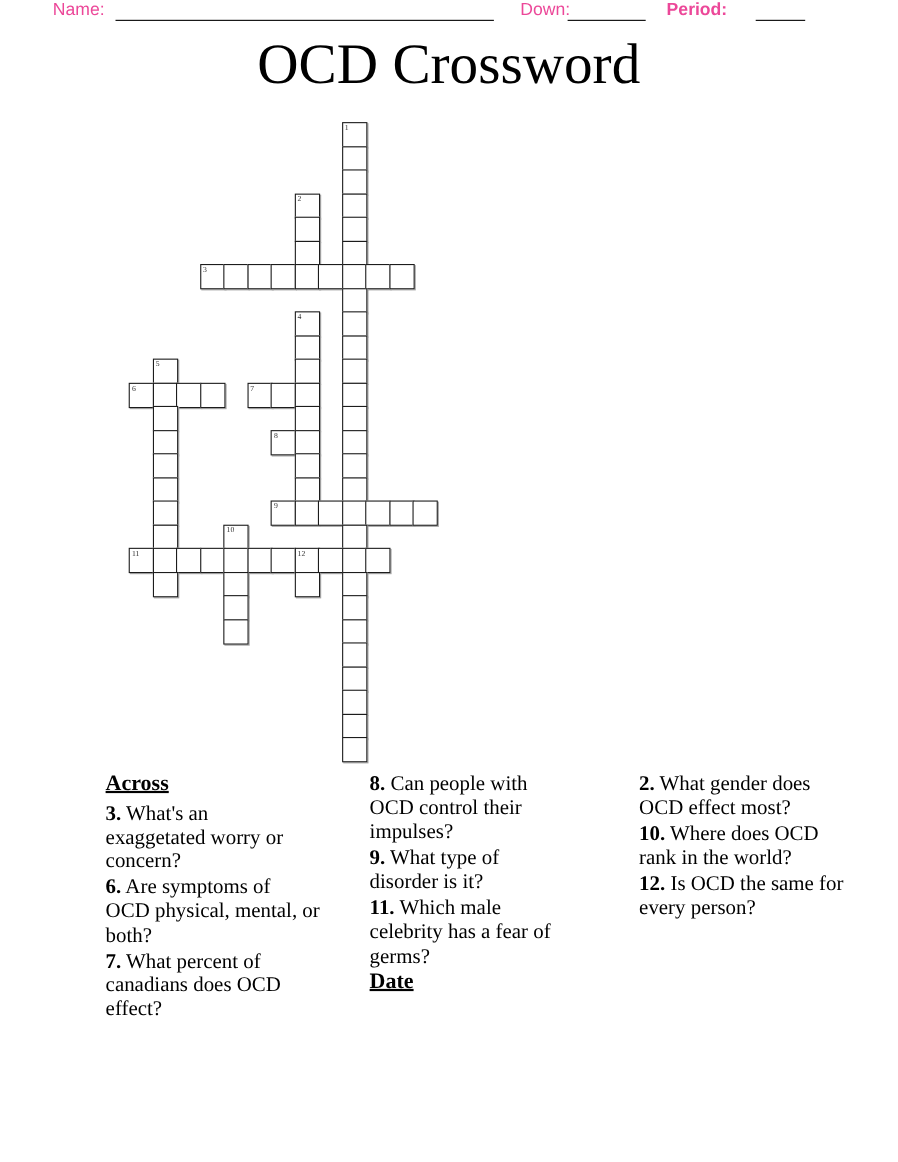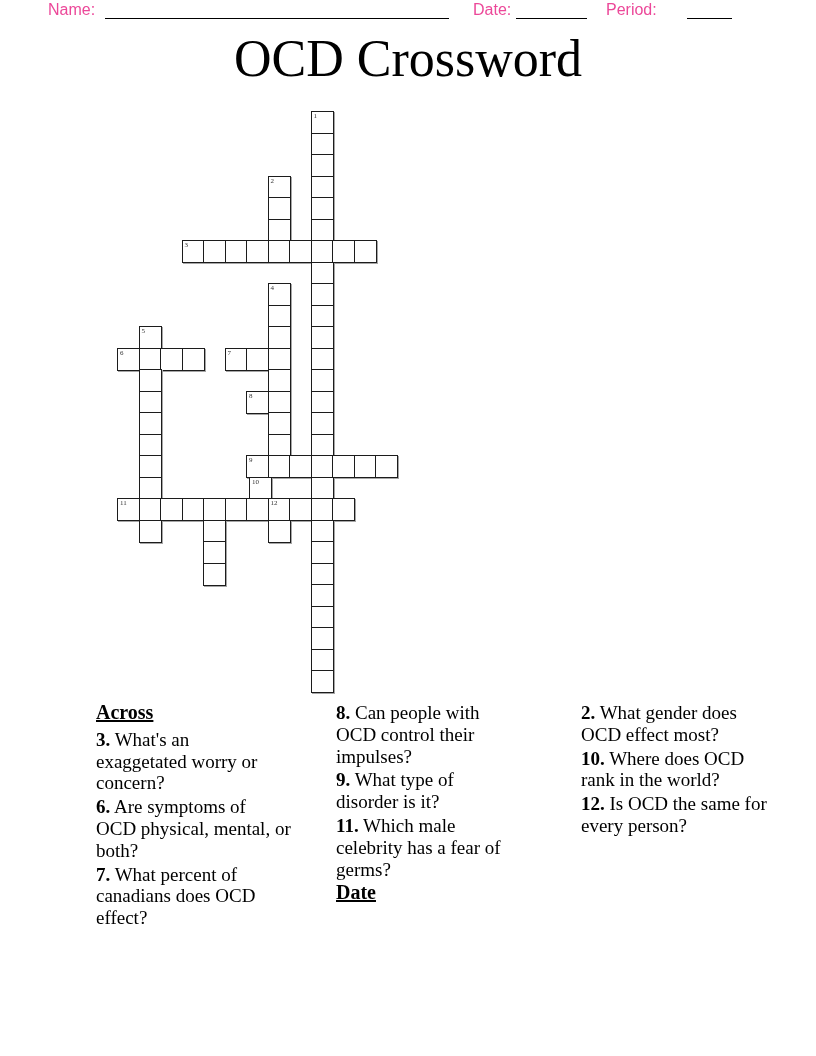--- a/index.html
+++ b/index.html
@@ -4,21 +4,21 @@
 <style>
   html,body{margin:0;padding:0;background:#fff;}
   .page{position:relative;width:816px;height:1056px;background:#ffffff;overflow:hidden;
         font-family:"Liberation Serif",serif;color:#000;}
   
   .hlabel{position:absolute;top:1px;font-family:"Liberation Sans",sans-serif;
           font-size:16px;color:#ec4899;white-space:nowrap;}
   .blank{position:absolute;top:1px;height:17px;border-bottom:1.5px solid #000;}
   #name-label{left:48px;} #name-blank{left:105px;width:344px;}
   #date-label{left:473px;} #date-blank{left:516px;width:71px;}
-  #period-label{left:606px;} #period-blank{left:687px;width:45px;}
+  #period-label{left:606px;font-weight:bold;} #period-blank{left:687px;width:45px;}
   
   .title{position:absolute;top:30px;left:0;width:816px;margin:0;text-align:center;
          font-family:"Liberation Serif",serif;font-weight:400;font-size:52px;line-height:58px;}
   
   .grid{position:absolute;left:117px;top:111px;width:281px;height:582px;}
   .cell{position:absolute;box-sizing:border-box;width:23px;height:23px;background:#fff;
         border:1.5px solid #1c1c1c;box-shadow:1px 1px 0 #a6a6a6;}
   .cell-num{position:absolute;top:0;left:2px;font-family:"Liberation Serif",serif;
             font-size:7px;line-height:8px;color:#333;}
   
@@ -30,21 +30,21 @@
   .clue b{font-weight:bold;}
 </style>
 </head>
 <body>
 
 <div class="page">
 
   <div>
     <span class="hlabel" id="name-label">Name:</span>
     <span class="blank" id="name-blank"></span>
-    <span class="hlabel" id="date-label">Date:</span>
+    <span class="hlabel" id="date-label">Down:</span>
     <span class="blank" id="date-blank"></span>
     <span class="hlabel" id="period-label">Period:</span>
     <span class="blank" id="period-blank"></span>
   </div>
 
   <h1 class="title">OCD Crossword</h1>
 
   <div class="grid">
       <div class="cell" style="left: 193.5px; top: 0px;">
         <span class="cell-num">1</span>
@@ -113,21 +113,21 @@
       <div class="cell" style="left: 129px; top: 344px;">
         <span class="cell-num">9</span>
       </div>
       <div class="cell" style="left: 150.5px; top: 344px;"></div>
       <div class="cell" style="left: 172px; top: 344px;"></div>
       <div class="cell" style="left: 193.5px; top: 344px;"></div>
       <div class="cell" style="left: 215px; top: 344px;"></div>
       <div class="cell" style="left: 236.5px; top: 344px;"></div>
       <div class="cell" style="left: 258px; top: 344px;"></div>
       <div class="cell" style="left: 21.5px; top: 365.5px;"></div>
-      <div class="cell" style="left: 86px; top: 365.5px; margin-left: 46px;">
+      <div class="cell" style="left: 86px; top: 365.5px;">
         <span class="cell-num">10</span>
       </div>
       <div class="cell" style="left: 193.5px; top: 365.5px;"></div>
       <div class="cell" style="left: 0px; top: 387px;">
         <span class="cell-num">11</span>
       </div>
       <div class="cell" style="left: 21.5px; top: 387px;"></div>
       <div class="cell" style="left: 43px; top: 387px;"></div>
       <div class="cell" style="left: 64.5px; top: 387px;"></div>
       <div class="cell" style="left: 86px; top: 387px;"></div>

